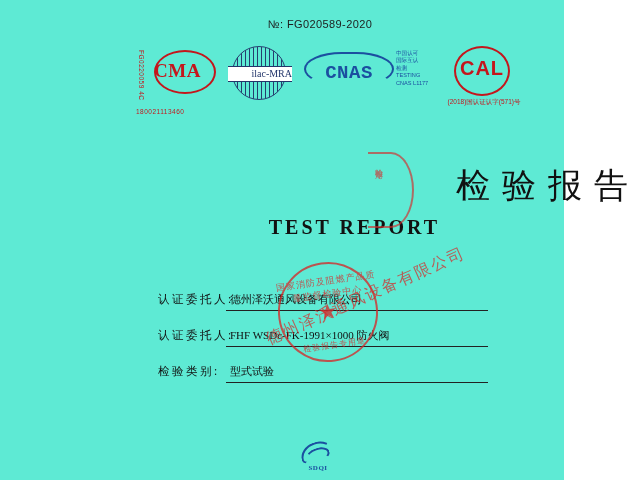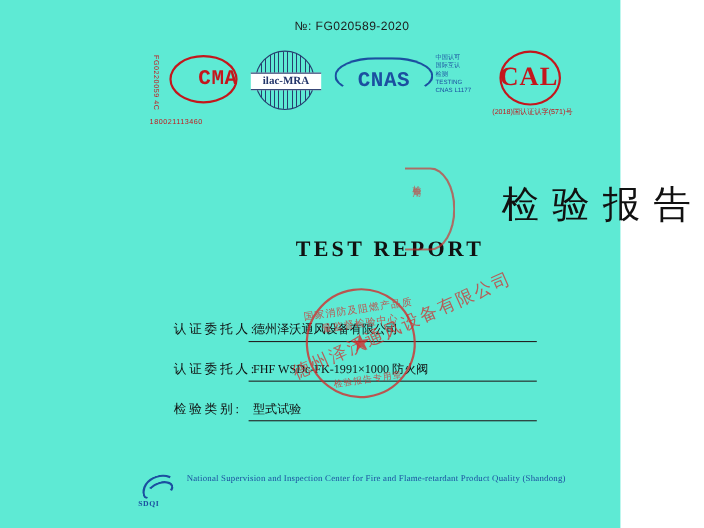--- a/index.html
+++ b/index.html
@@ -80,26 +80,26 @@
     left: 0; top: 0;
     width: 62px; height: 44px;
     border: 2.5px solid #c4161c;
     border-radius: 50%;
     box-sizing: border-box;
   }
   .cma .txt {
     position: absolute;
     left: 0; top: 10px;
     width: 62px;
-    text-align: right;
+    text-align: left;
     font-size: 19px;
     font-weight: bold;
     color: #c4161c;
     letter-spacing: 0.5px;
-    font-family: Liberation Mono, monospace;
+    font-family: Liberation Serif, serif;
   }
 
   
   .ilac {
     position: absolute;
     left: 100px;
     top: 2px;
     width: 64px;
     height: 54px;
   }
@@ -117,23 +117,23 @@
   .ilac .band {
     position: absolute;
     left: 0; top: 20px;
     width: 64px; height: 14px;
     background: #ffffff;
     border-top: 1px solid #23356a;
     border-bottom: 1px solid #23356a;
   }
   .ilac .band span {
     display: block;
-    text-align: center;
+    text-align: right;
     font-size: 10px;
-    font-weight: bold;
+    font-weight: normal;
     color: #23356a;
     line-height: 13px;
     font-family: "Liberation Serif", serif;
   }
 
   
   .cnas {
     position: absolute;
     left: 176px;
     top: 4px;
@@ -184,25 +184,25 @@
     left: 6px; top: 0;
     width: 56px; height: 50px;
     border: 2.5px solid #c4161c;
     border-radius: 50%;
     box-sizing: border-box;
   }
   .cal .letters {
     position: absolute;
     left: 6px; top: 11px;
     width: 56px;
-    text-align: left;
-    font-size: 24px;
+    text-align: center;
+    font-size: 20px;
     font-weight: bold;
     color: #c4161c;
-    font-family: Liberation Serif, serif;
+    font-family: Liberation Sans, sans-serif;
     letter-spacing: 1px;
   }
   .cal .cert {
     position: absolute;
     left: -12px;
     top: 52px;
     width: 96px;
     text-align: center;
     font-size: 6.5px;
     color: #c4161c;
@@ -403,21 +403,21 @@
     border-bottom-color: transparent;
     border-left-color: transparent;
     transform: rotate(-18deg);
     box-sizing: border-box;
   }
   .sdqi-logo .caption {
     position: absolute;
     left: 0;
     top: 24px;
     width: 40px;
-    text-align: left;
+    text-align: center;
     font-size: 7px;
     font-weight: bold;
     color: #1b4fa0;
     font-family: "Liberation Serif", serif;
     letter-spacing: 0.5px;
   }
   .footer-cn {
     font-family: "Liberation Serif", serif;
     font-size: 15.5px;
     font-weight: bold;
@@ -511,17 +511,16 @@
   </div>
   <div class="stamp-diagonal">德州泽沃通风设备有限公司</div>
 
   <div class="footer">
     <div class="footer-inner">
       <div class="sdqi-logo">
         <div class="swish"></div>
         <div class="swish2"></div>
         <div class="caption">SDQI</div>
       </div>
-      <div class="footer-en">National Supervision and Inspection Center for Fire and Flame-retardant Product Quality (Shandong)</div>
     </div>
   </div>
 
 </div>
 
 </body></html>

